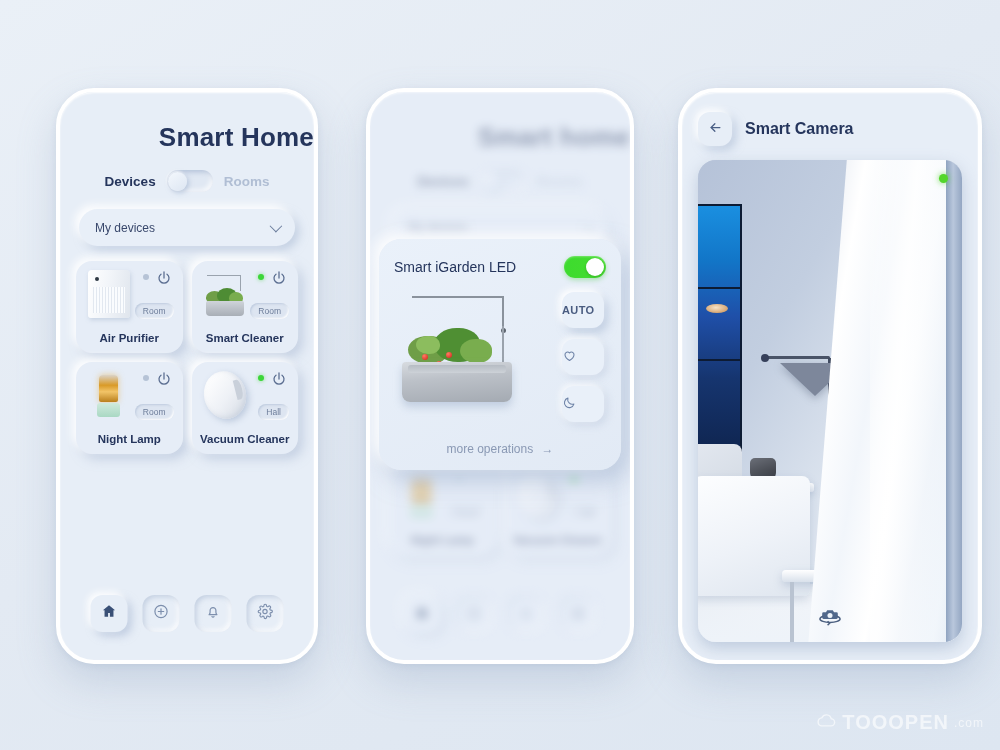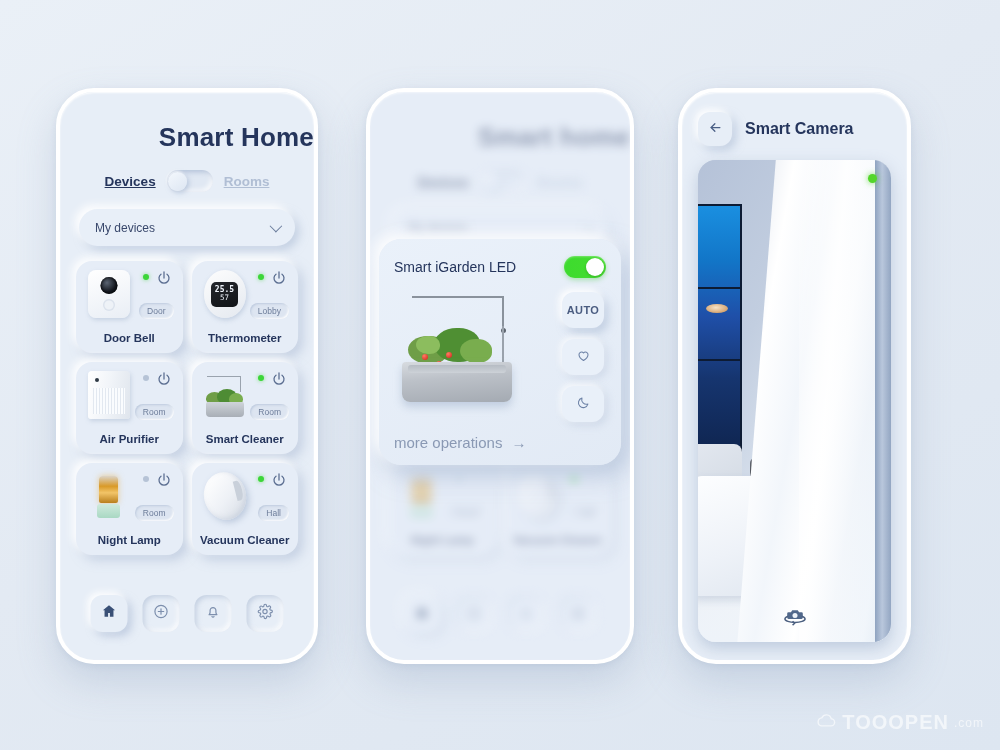--- a/index.html
+++ b/index.html
@@ -17,34 +17,34 @@
     background:#e7eef7;
     border:4px solid #ffffff;
     box-shadow:
       0 18px 38px rgba(140,160,190,.30),
       0 2px 6px rgba(150,168,196,.20),
       inset 0 1px 2px rgba(255,255,255,.9);
     overflow:hidden;
   }
   #phone1{ left:56px;  top:88px;  width:262px; height:576px; }
   #phone2{ left:366px; top:88px;  width:268px; height:576px; }
-  #phone3{ left:678px; top:88px;  width:233px; height:576px; }
+  #phone3{ left:678px; top:88px;  width:304px; height:576px; }
 
   .screen{ position:absolute; inset:0; border-radius:34px; overflow:hidden; }
 
   
   .title{
     text-align:right; font-size:26px; font-weight:bold;
     color:#25355c; letter-spacing:.2px; margin-top:30px;
   }
   .segrow{
     display:flex; align-items:center; justify-content:center;
     gap:11px; margin-top:17px;
   }
-  .seg-label{ font-size:13.5px; font-weight:bold; color:#25355c;text-decoration:underline; }
+  .seg-label{ font-size:13.5px; font-weight:bold; color:#25355c; }
   .seg-label.off{ color:#b0bed4; }
   .toggle-pill{
     width:46px; height:22px; border-radius:12px;
     background:#e0e8f3;
     box-shadow: inset 2px 2px 5px rgba(160,178,205,.75),
                 inset -2px -2px 5px rgba(255,255,255,.95);
     position:relative;
   }
   .toggle-knob{
     position:absolute; left:1.5px; top:1.5px;
@@ -180,27 +180,27 @@
        background:linear-gradient(175deg,#d7dbe0 0%,#bcc1c8 40%,#a4aab2 100%);
        box-shadow:0 5px 9px rgba(140,160,190,.4); }
   .hero .tray::before{ content:""; position:absolute; left:6px; top:3px; right:6px; height:8px;
        border-radius:3px; background:linear-gradient(180deg,#b6bcc4,#cdd2d8); }
   .hero .foliage{ position:absolute; border-radius:52% 48% 46% 54%; }
   .hero .berry{ position:absolute; width:6px; height:6px; border-radius:50%;
        background:radial-gradient(circle at 34% 30%,#ff7b63,#cf2218); }
   .side{ width:44px; display:flex; flex-direction:column; gap:11px; padding-top:2px; }
   .sbtn{
     width:42px; height:36px; border-radius:12px; background:#e9f0f9;
-    display:flex; align-items:center; justify-content:center;
+    display:flex; align-items:center; justify-content:flex-start;
     box-shadow: -3px -3px 7px rgba(255,255,255,.95), 4px 5px 10px rgba(163,180,208,.55);
   }
   .sbtn.flat{ box-shadow: -2px -2px 6px rgba(255,255,255,.75), 3px 3px 8px rgba(170,186,210,.4); }
   .sbtn b{ font-size:11px; font-weight:bold; color:#4a5c80; letter-spacing:.4px; }
   .sbtn svg{ width:15px; height:15px; }
-  .more{ margin-top:12px; font-size:15px; color:#8a99b4; }
+  .more{ margin-top:20px; text-align:center; font-size:12px; color:#8a99b4; }
   .more .arr{ margin-left:5px; }
 
   
   .cam-head{ display:flex; align-items:center; gap:13px; padding:20px 0 0 16px; }
   .backbtn{
     width:34px; height:34px; border-radius:12px; background:#e7eef7;
     display:flex; align-items:center; justify-content:center;
     box-shadow: -3px -3px 7px rgba(255,255,255,.95), 4px 4px 10px rgba(163,180,208,.55);
   }
   .backbtn svg{ width:15px; height:15px; }
@@ -290,50 +290,21 @@
       <span class="seg-label off">Rooms</span>
     </div>
 
     <div class="dropdown">
       <span>My devices</span>
       <i class="chev"></i>
     </div>
 
     <div class="grid">
 
-      <div class="dev">
-        <div class="thumb tb-bell"></div>
-        <i class="dot"></i>
-        <span class="pwr">
-          <svg viewBox="0 0 24 24" fill="none" stroke="#5a6d90" stroke-width="1.9" stroke-linecap="round">
-            <path d="M12 3v9"></path>
-              <path d="M7.5 6.2a7.5 7.5 0 1 0 9 0"></path>
-          </svg>
-        </span>
-        <span class="badge">Door</span>
-        <div class="dev-name">Door Bell</div>
-      </div>
-
-      <div class="dev">
-        <div class="thumb tb-therm">
-          <div class="lcd">
-            <b>25.5</b>
-            <i>57</i>
-          </div>
-        </div>
-        <i class="dot"></i>
-        <span class="pwr">
-          <svg viewBox="0 0 24 24" fill="none" stroke="#5a6d90" stroke-width="1.9" stroke-linecap="round">
-            <path d="M12 3v9"></path>
-              <path d="M7.5 6.2a7.5 7.5 0 1 0 9 0"></path>
-          </svg>
-        </span>
-        <span class="badge">Lobby</span>
-        <div class="dev-name">Thermometer</div>
-      </div>
+
 
       <div class="dev">
         <div class="thumb tb-purif"></div>
         <i class="dot off"></i>
         <span class="pwr">
           <svg viewBox="0 0 24 24" fill="none" stroke="#5a6d90" stroke-width="1.9" stroke-linecap="round">
             <path d="M12 3v9"></path>
               <path d="M7.5 6.2a7.5 7.5 0 1 0 9 0"></path>
           </svg>
         </span>

